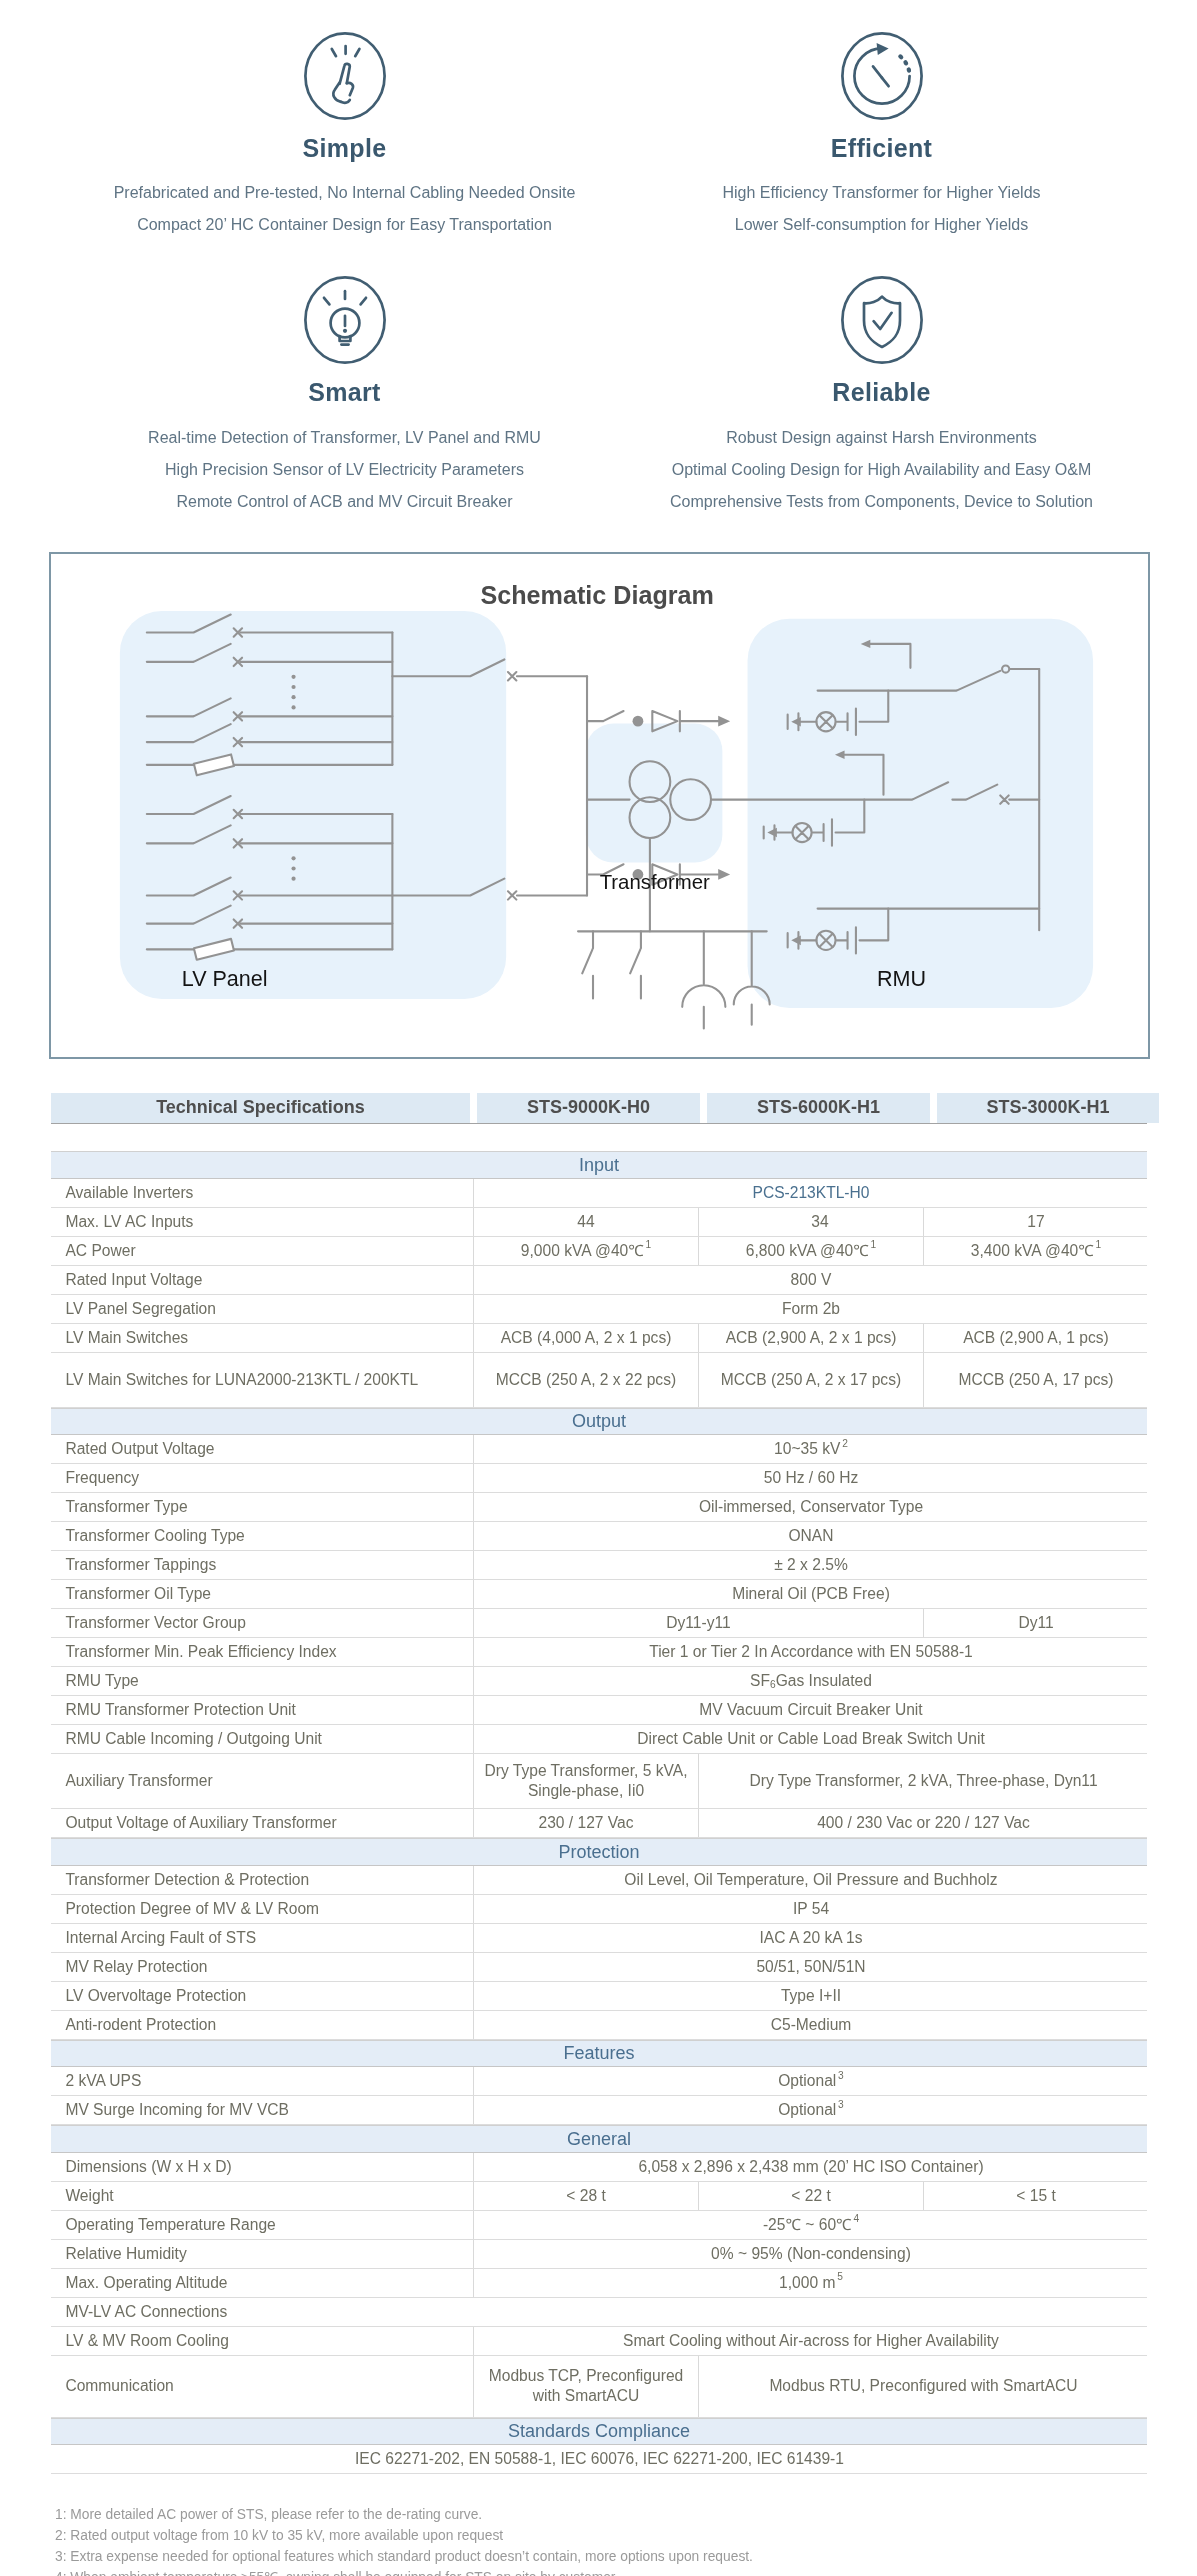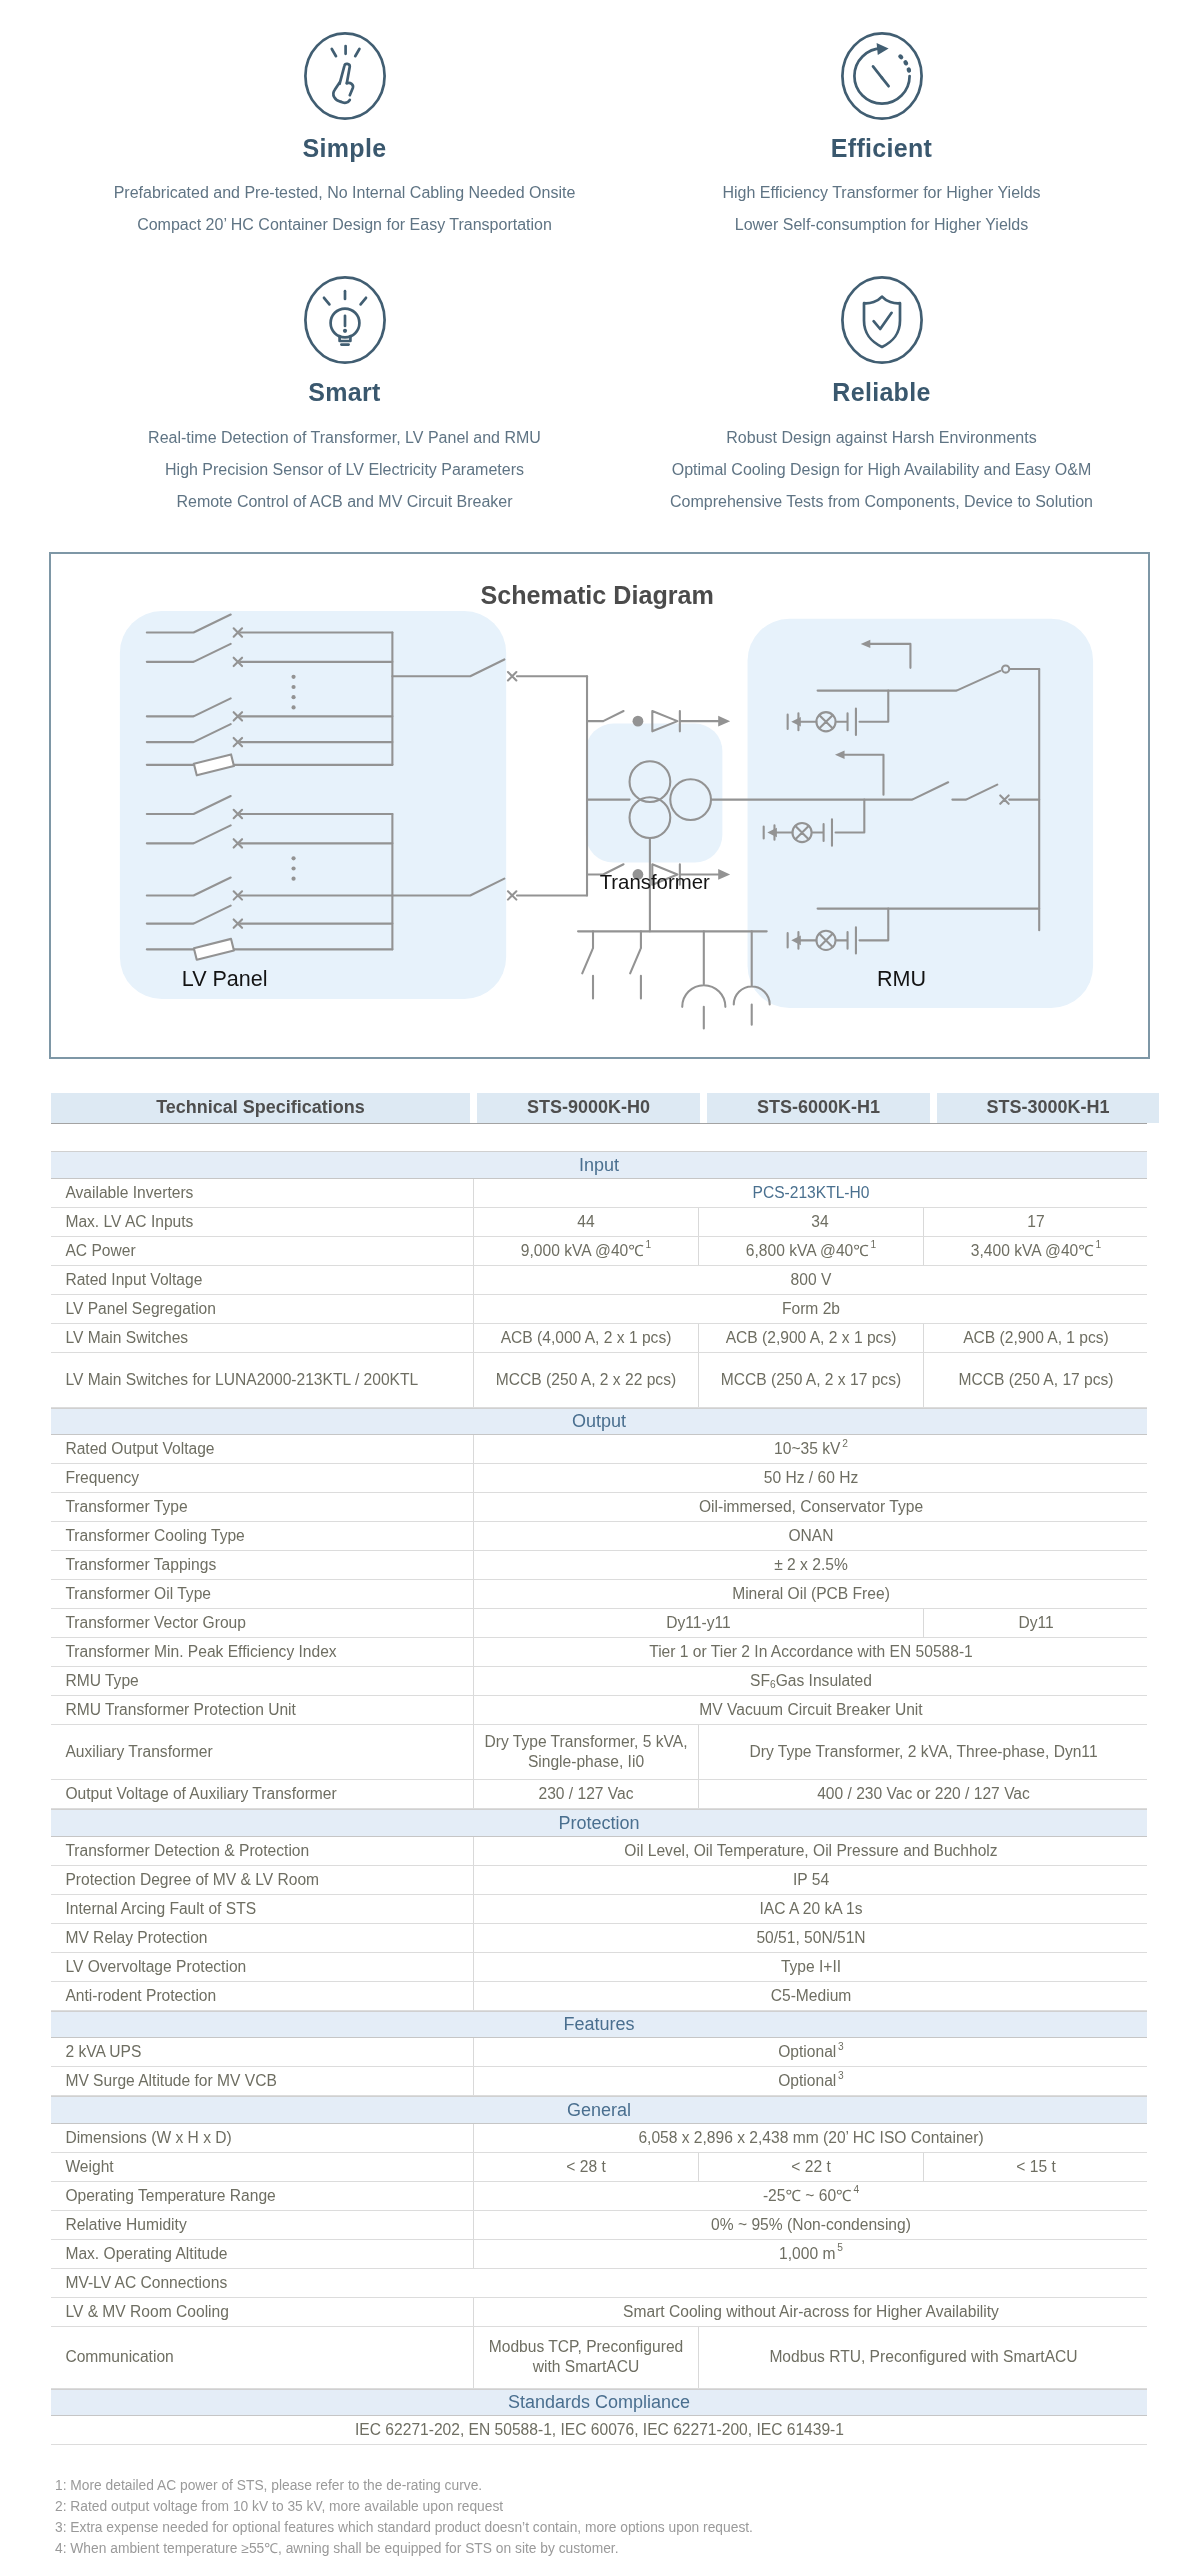--- a/index.html
+++ b/index.html
@@ -326,20 +326,24 @@
         <div class="cell val" style="grid-column: 2 / span 3;">
           <span>SF</span>
           <sub>6</sub>
           <span> Gas Insulated</span>
         </div>
       </div>
       <div class="row">
         <div class="cell lab">RMU Transformer Protection Unit</div>
         <div class="cell val" style="grid-column: 2 / span 3;">MV Vacuum Circuit Breaker Unit</div>
       </div>
+      <div class="row">
+        <div class="cell lab">RMU Cable Incoming / Outgoing Unit</div>
+        <div class="cell val" style="grid-column: 2 / span 3;">Direct Cable Unit or Cable Load Break Switch Unit</div>
+      </div>
       <div class="row tall">
         <div class="cell lab">Auxiliary Transformer</div>
         <div class="cell val" style="grid-column: 2 / span 1;">Dry Type Transformer, 5 kVA, Single-phase, Ii0</div>
         <div class="cell val" style="grid-column: 3 / span 2;">Dry Type Transformer, 2 kVA, Three-phase, Dyn11</div>
       </div>
       <div class="row">
         <div class="cell lab">Output Voltage of Auxiliary Transformer</div>
         <div class="cell val" style="grid-column: 2 / span 1;">230 / 127 Vac</div>
         <div class="cell val" style="grid-column: 3 / span 2;">400 / 230 Vac or 220 / 127 Vac</div>
       </div>
@@ -367,21 +371,21 @@
       <div class="row">
         <div class="cell lab">Anti-rodent Protection</div>
         <div class="cell val" style="grid-column: 2 / span 3;">C5-Medium</div>
       </div>
       <div class="secbar">Features</div>
       <div class="row">
         <div class="cell lab">2 kVA UPS</div>
         <div class="cell val" style="grid-column: 2 / span 3;">Optional<sup>3</sup></div>
       </div>
       <div class="row">
-        <div class="cell lab">MV Surge Altitude for MV VCB</div>
+        <div class="cell lab">MV Surge Incoming for MV VCB</div>
         <div class="cell val" style="grid-column: 2 / span 3;">Optional<sup>3</sup></div>
       </div>
       <div class="secbar">General</div>
       <div class="row">
         <div class="cell lab">Dimensions (W x H x D)</div>
         <div class="cell val" style="grid-column: 2 / span 3;">6,058 x 2,896 x 2,438 mm (20’ HC ISO Container)</div>
       </div>
       <div class="row">
         <div class="cell lab">Weight</div>
         <div class="cell val" style="grid-column: 2 / span 1;">&lt; 28 t</div>

